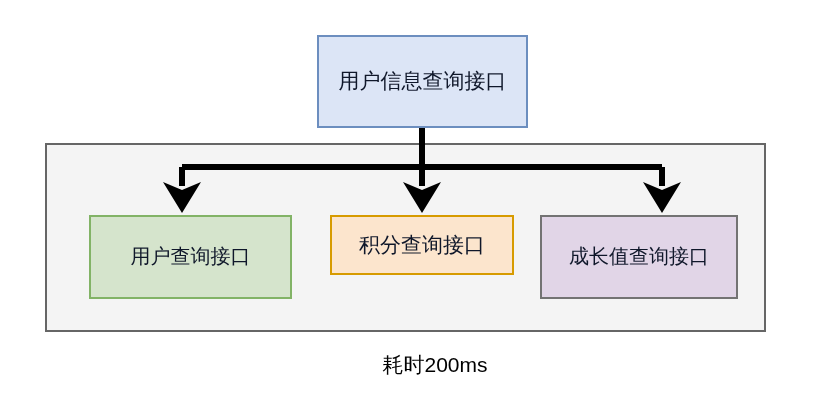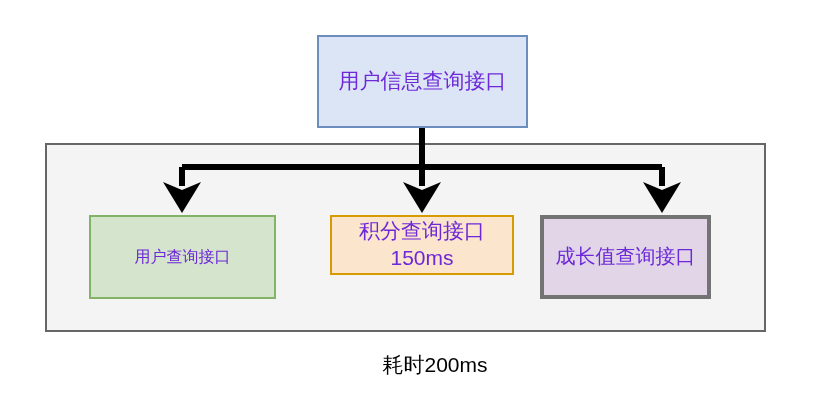--- a/index.html
+++ b/index.html
@@ -27,21 +27,21 @@
     pointer-events: none;
   }
   .node-box {
     position: absolute;
     box-sizing: border-box;
     display: flex;
     flex-direction: column;
     align-items: center;
     justify-content: center;
     text-align: center;
-    color: #6d28d9;
+    color: #0f172a;
     line-height: 1.28;
   }
   .node-line {
     display: block;
     white-space: nowrap;
   }
   #root-node {
     left: 317px;
     top: 35px;
     width: 211px;
@@ -56,42 +56,42 @@
     top: 143px;
     width: 721px;
     height: 189px;
     box-sizing: border-box;
     background: #f4f4f4;
     border: 2px solid #666666;
   }
   #child-node-user {
     left: 89px;
     top: 215px;
-    width: 187px;
+    width: 203px;
     height: 84px;
     background: #d5e4cc;
     border: 2px solid #82b366;
-    font-size: 16px;
+    font-size: 20px;
   }
   #child-node-points {
     left: 330px;
     top: 215px;
     width: 184px;
     height: 60px;
     background: #fce5cd;
     border: 2px solid #d79b00;
     font-size: 21px;
   }
   #child-node-growth {
     left: 540px;
     top: 215px;
-    width: 171px;
+    width: 198px;
     height: 84px;
     background: #e1d5e7;
-    border: 4px solid #737373;
+    border: 2px solid #737373;
     font-size: 20px;
   }
   #caption-label {
     position: absolute;
     left: 0;
     top: 351px;
     width: 814px;
     text-align: center;
     font-size: 21px;
     color: #000000;
@@ -123,21 +123,20 @@
   <div class="node-box" id="root-node">
     <span class="node-line">用户信息查询接口</span>
   </div>
 
   <div class="node-box" id="child-node-user">
     <span class="node-line">用户查询接口</span>
   </div>
 
   <div class="node-box" id="child-node-points">
     <span class="node-line">积分查询接口</span>
-    <span class="node-line">150ms</span>
   </div>
 
   <div class="node-box" id="child-node-growth">
     <span class="node-line">成长值查询接口</span>
   </div>
 
   <div id="caption-label">耗时200ms</div>
 
 </div>
 

